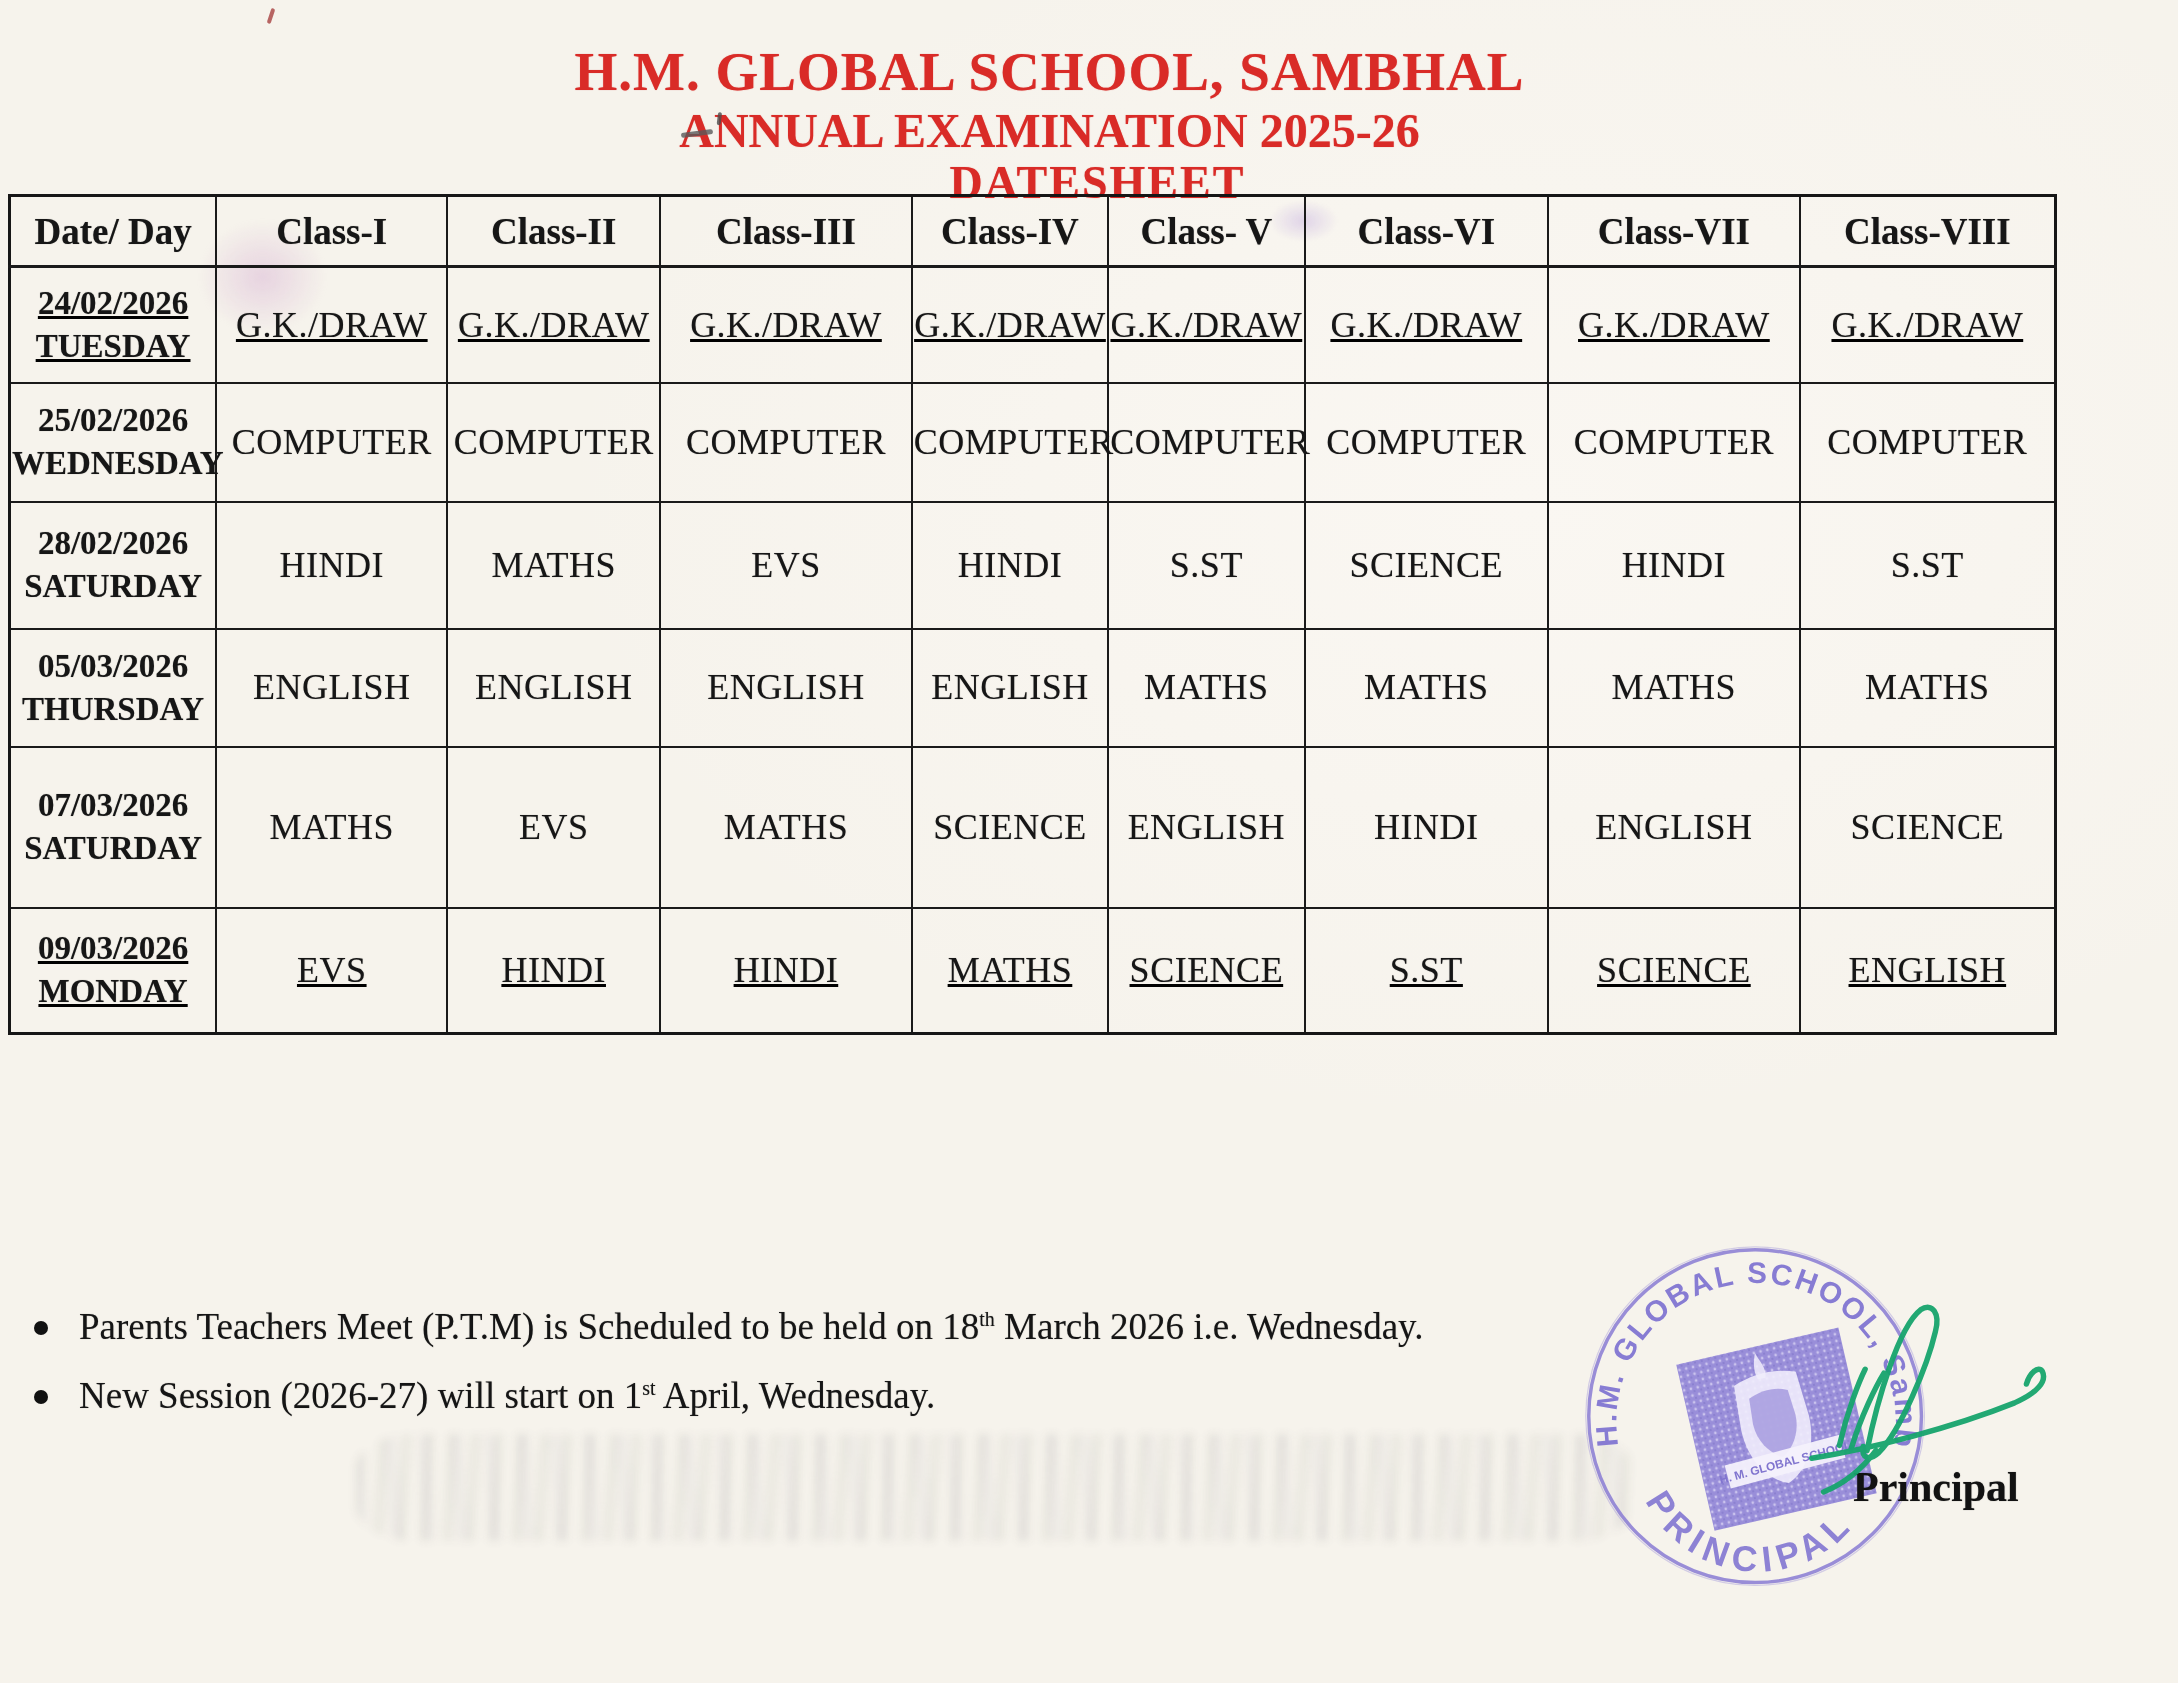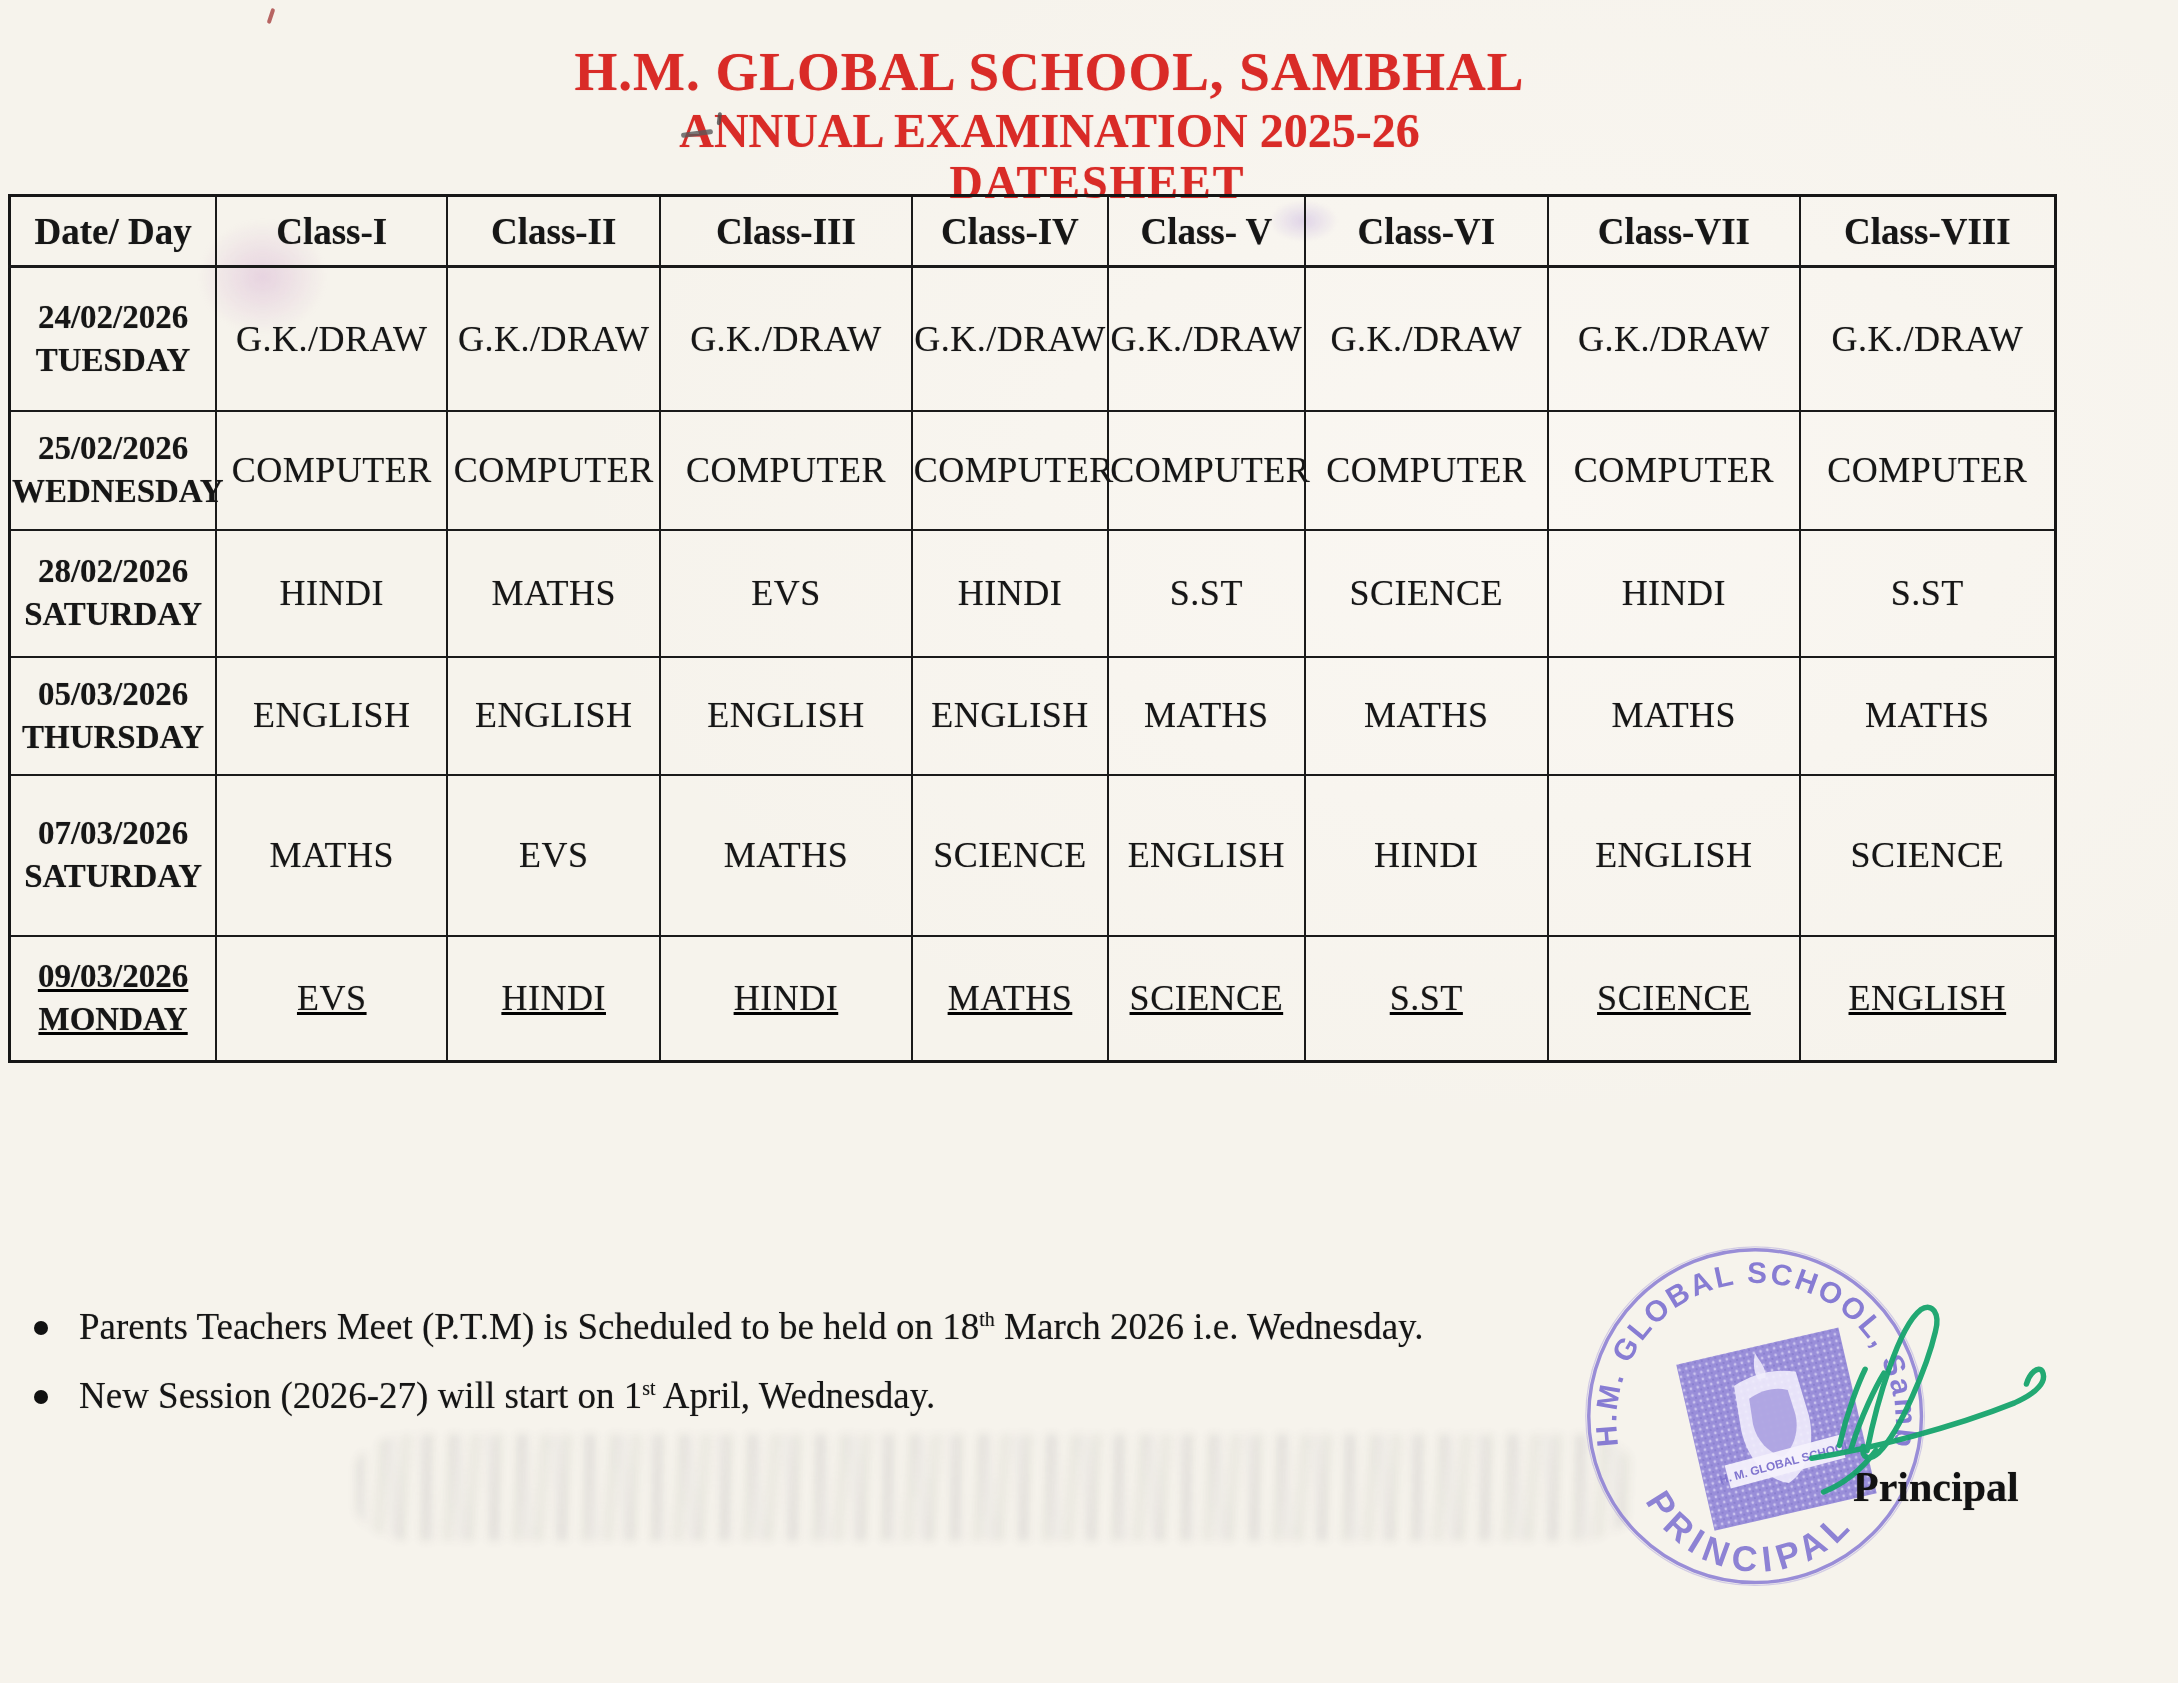--- a/index.html
+++ b/index.html
@@ -23,21 +23,21 @@
             transform:rotate(14deg);border-radius:2px;}
   .red-tick{position:absolute;left:269px;top:8px;width:4px;height:16px;background:#a23434;
             transform:rotate(18deg);opacity:.75;border-radius:2px;}
   
   table.sheet{position:absolute;left:8px;top:194px;width:2049px;border-collapse:collapse;
               table-layout:fixed;border:3px solid #161616;}
   table.sheet th,table.sheet td{border:2px solid #1a1a1a;text-align:center;vertical-align:middle;
               color:#161616;text-shadow:0 0 1px rgba(25,25,25,.4);}
   table.sheet thead tr{height:71px;}
   table.sheet thead th{font-size:37px;font-weight:bold;border-bottom-width:3px;}
-  tbody tr:nth-child(1){height:144px;} tbody tr:nth-child(2){height:119px;}
+  tbody tr:nth-child(1){height:116px;text-decoration:underline;} tbody tr:nth-child(2){height:119px;}
   tbody tr:nth-child(3){height:127px;} tbody tr:nth-child(4){height:118px;}
   tbody tr:nth-child(5){height:161px;} tbody tr:nth-child(6){height:126px;text-decoration:underline;}
   tbody tr:nth-child(7){height:151px;} tbody tr:nth-child(8){height:114px;}
   td.sub{font-size:36px;letter-spacing:0.5px;white-space:pre-line;line-height:1.18;}
   th.datecell{font-size:33px;font-weight:bold;line-height:1.3;}
   
   .notes{position:absolute;left:28px;top:1305px;width:1485px;}
   .note{position:relative;margin-bottom:26px;padding-left:51px;font-size:37px;color:#151515;
         text-shadow:0 0 1px rgba(25,25,25,.4);}
   .note .dot{position:absolute;left:6px;top:16px;width:14px;height:14px;border-radius:50%;background:#111;}

